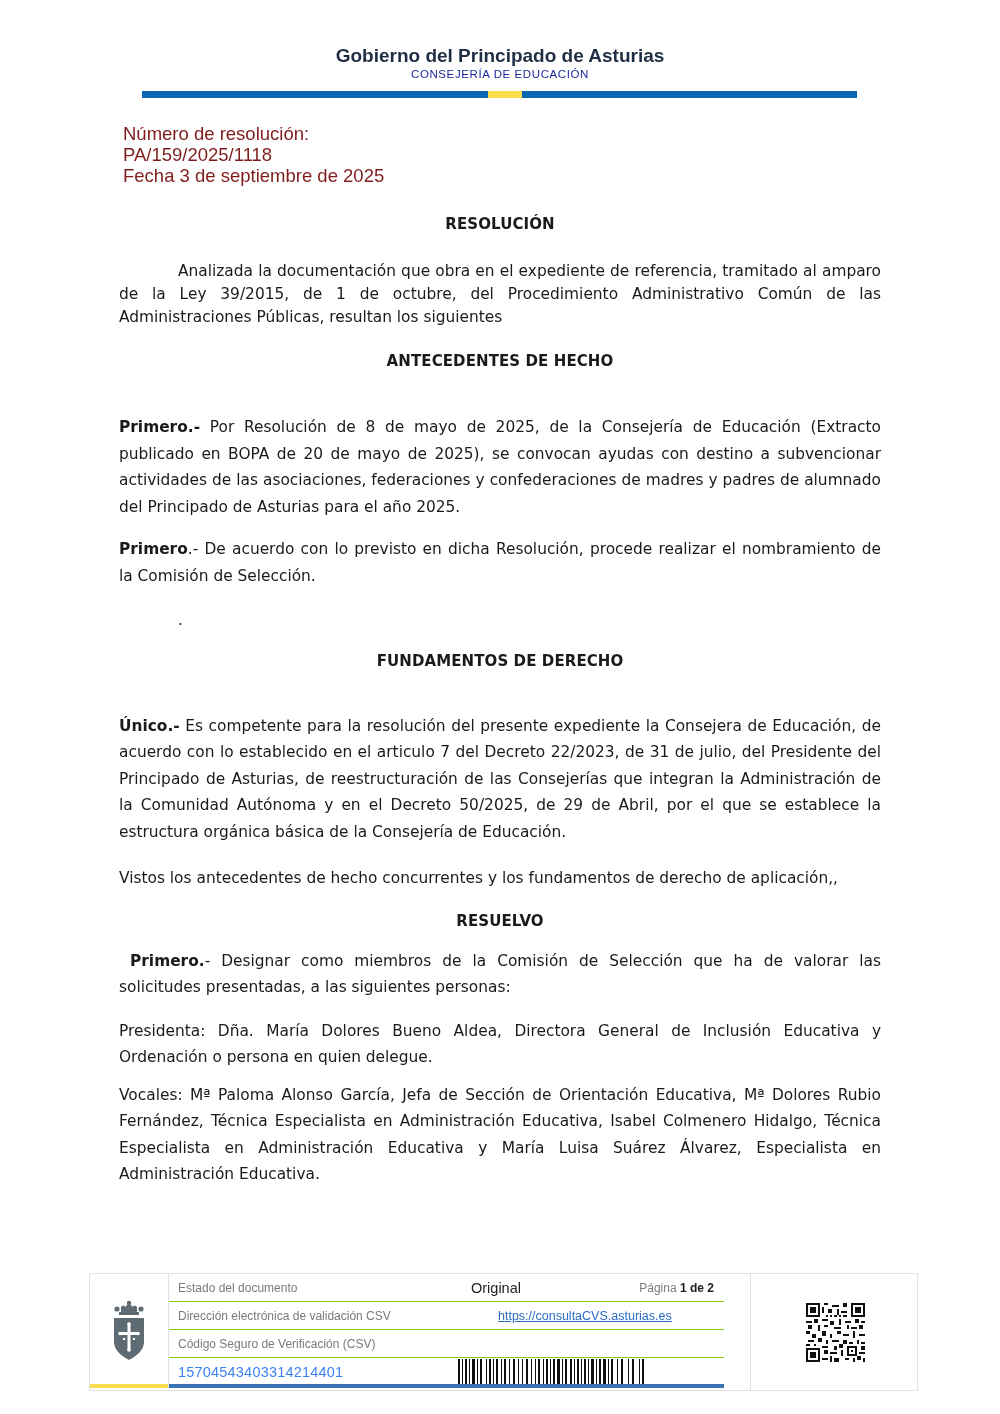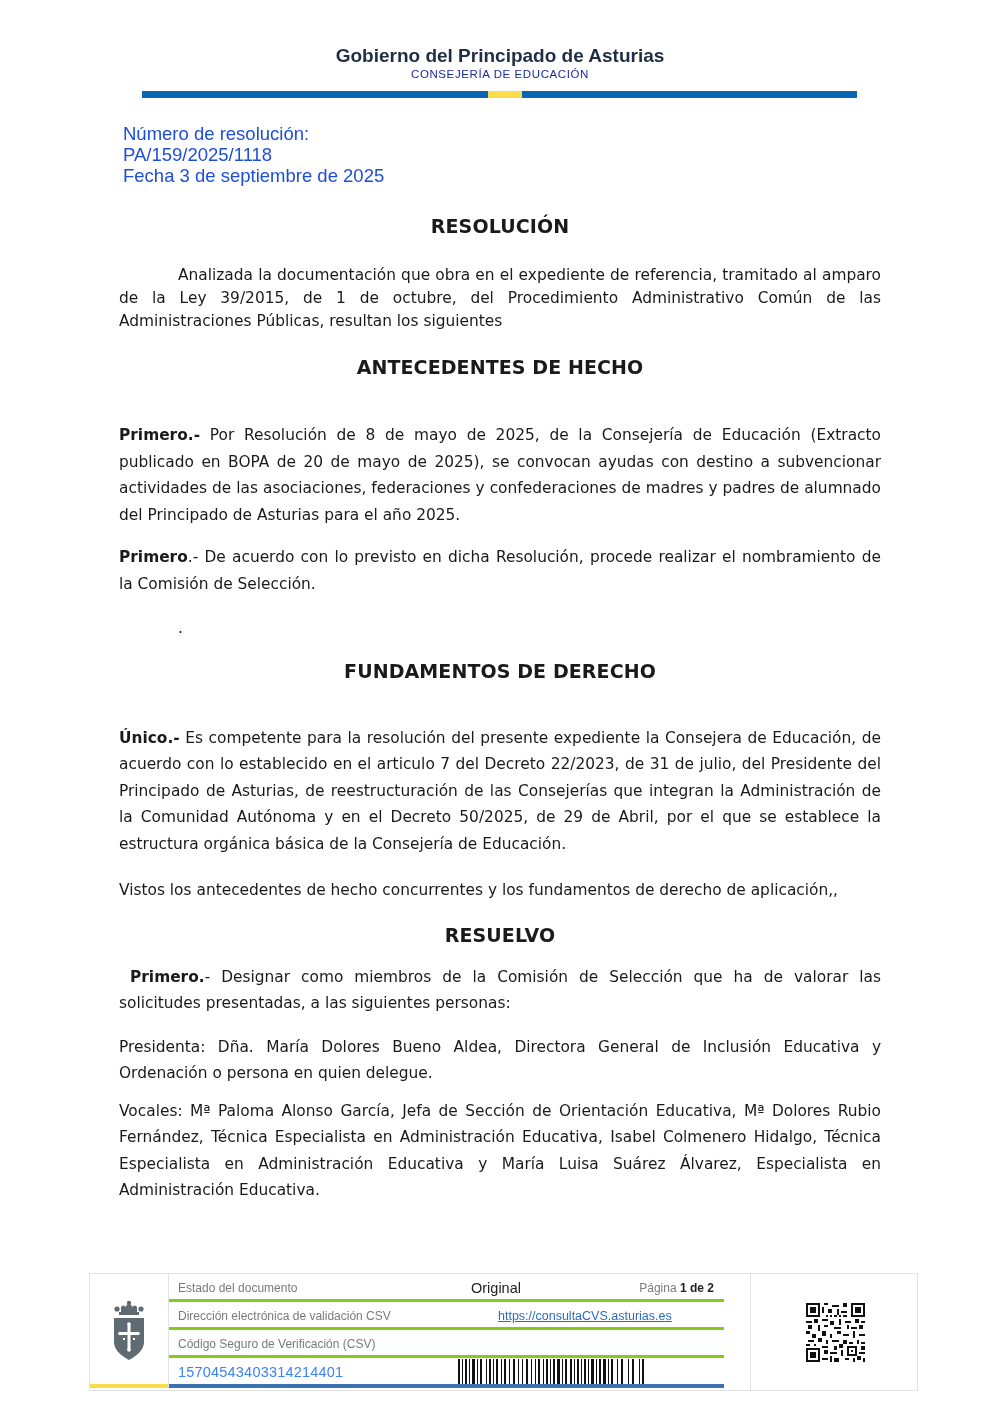--- a/index.html
+++ b/index.html
@@ -4,34 +4,34 @@
 <style>
   html, body { margin:0; padding:0; background:#ffffff; }
   body { width:1000px; height:1414px; position:relative; overflow:hidden; font-family:"DejaVu Sans", sans-serif; color:#1a1a1a; }
 
   .header { position:absolute; left:0; top:45px; width:1000px; text-align:center; }
   .gov-title { font-family:"Liberation Sans", sans-serif; font-weight:bold; font-size:19px; color:#1f2e44; line-height:22px; }
   .gov-sub { font-family:"Liberation Sans", sans-serif; font-size:11.5px; color:#1b2a9a; letter-spacing:0.6px; line-height:14px; }
   .header-bar { position:absolute; left:142px; top:91px; width:715px; height:7px; background:#0a66b3; }
   .header-bar .yellow { position:absolute; left:346px; top:0; width:34px; height:7px; background:#fbdc4b; }
 
-  .resnum { position:absolute; left:123px; top:123px; font-family:"Liberation Sans", sans-serif; font-size:18.5px; line-height:21px; color:#1d4ed8; }
+  .resnum { position:absolute; left:123px; top:123px; font-family:"Liberation Sans", sans-serif; font-size:18.5px; line-height:21px; color:#7f1d1d; }
 
   .content { position:absolute; left:119px; top:210px; width:762px; font-family:"DejaVu Sans", sans-serif; font-size:15.4px; color:#1a1a1a; }
   .content p { margin:0; text-align:justify; }
-  .heading { text-align:center !important; font-weight:bold; font-size:19px; letter-spacing:0.1px; }
+  .heading { text-align:center !important; font-weight:bold; font-size:15px; letter-spacing:0.1px; }
   .lh1 { line-height:23px; }
   .lh2 { line-height:26.5px; }
   b { font-weight:bold; }
 
   .footer { position:absolute; left:89px; top:1273px; width:829px; height:118px; border:1px solid #e3e3e3; box-sizing:border-box; font-family:"Liberation Sans", sans-serif; }
   .f-logo { position:absolute; left:0; top:0; width:78px; height:114px; }
   .f-logo-bar { position:absolute; left:0; bottom:0; width:78px; height:4px; background:#fbdc4b; }
   .f-grid { position:absolute; left:78px; top:0; width:555px; height:114px; border-left:1px solid #e3e3e3; }
-  .f-row { position:absolute; left:0; width:555px; height:28px; border-bottom:3px solid #84cc16; box-sizing:border-box; }
+  .f-row { position:absolute; left:0; width:555px; height:28px; border-bottom:1px solid #84cc16; box-sizing:border-box; }
   .f-label { position:absolute; left:9px; top:7px; font-size:12px; color:#7a7a7a; }
   .f-orig { position:absolute; left:302px; top:6px; font-size:14.5px; color:#222; }
   .f-page { position:absolute; right:10px; top:7px; font-size:12px; color:#7a7a7a; }
   .f-page b { color:#222; }
   .f-link { position:absolute; left:329px; top:7px; font-size:12.5px; color:#2a6cc2; text-decoration:underline; }
   .f-csv { position:absolute; left:9px; top:6px; font-size:14.5px; color:#3b82f6; letter-spacing:0.2px; }
   .f-barcode { position:absolute; left:289px; top:85px; width:186px; height:26px; }
   .f-blue { position:absolute; left:0; bottom:0; width:555px; height:4px; background:#3a72b3; }
   .f-qrbox { position:absolute; left:660px; top:0; width:168px; height:116px; border-left:1px solid #e3e3e3; }
   .f-qr { position:absolute; left:55px; top:29px; width:59px; height:59px; }

